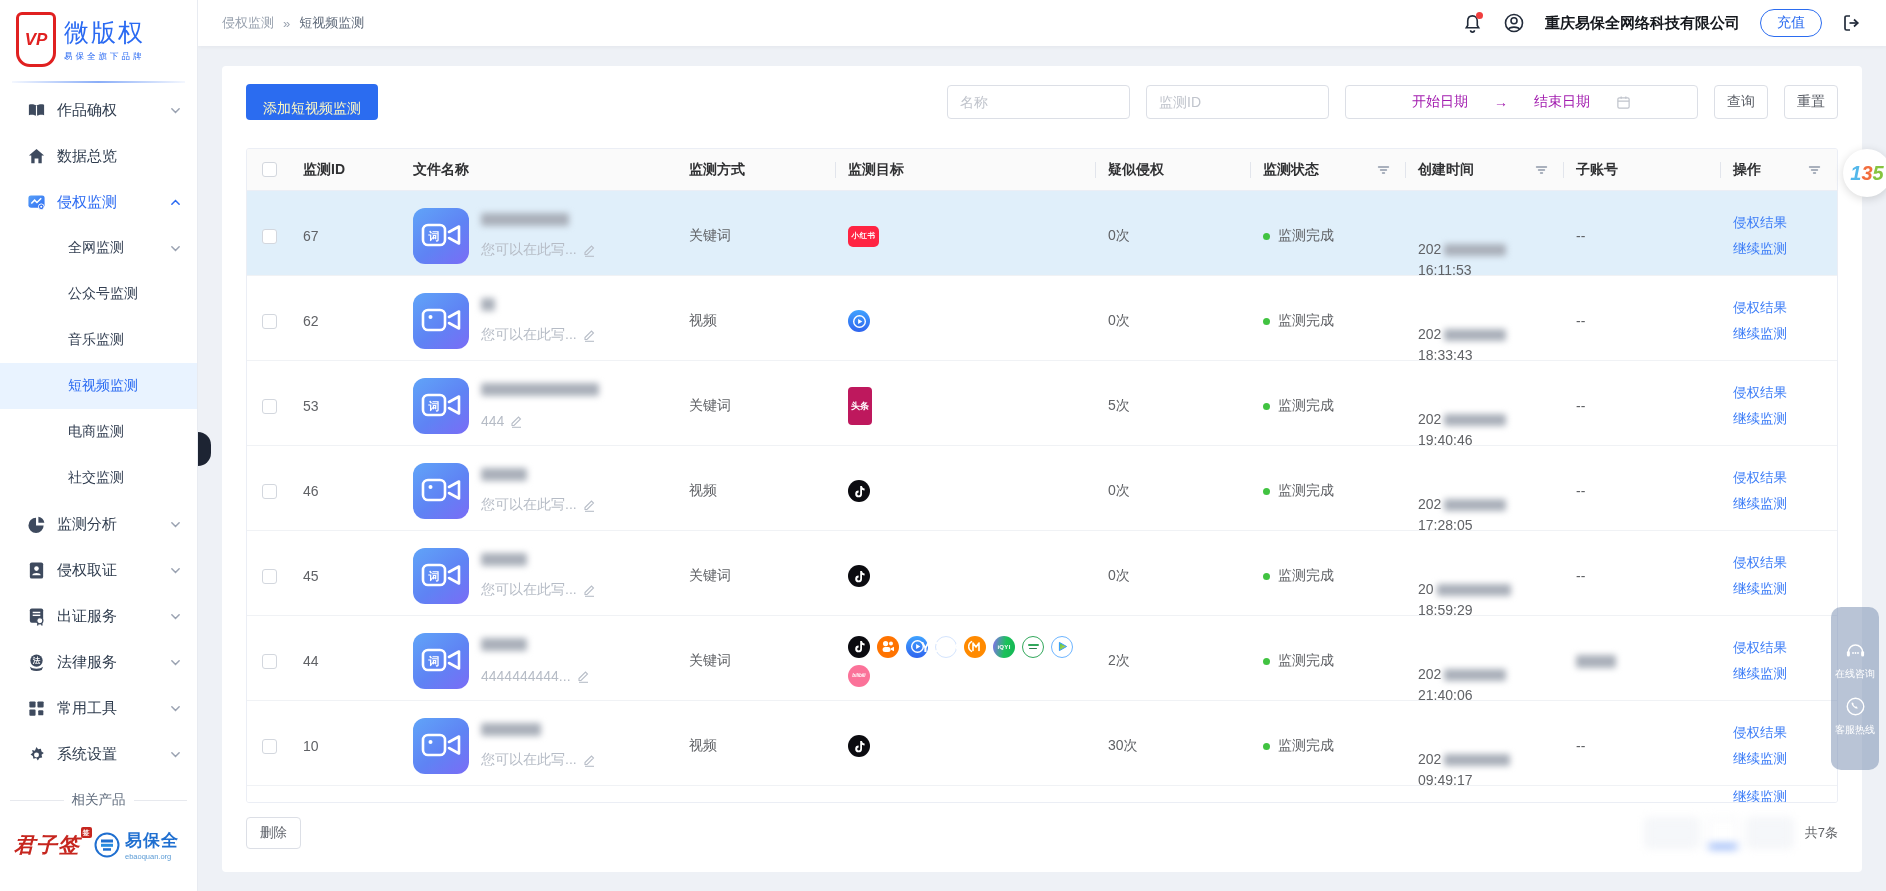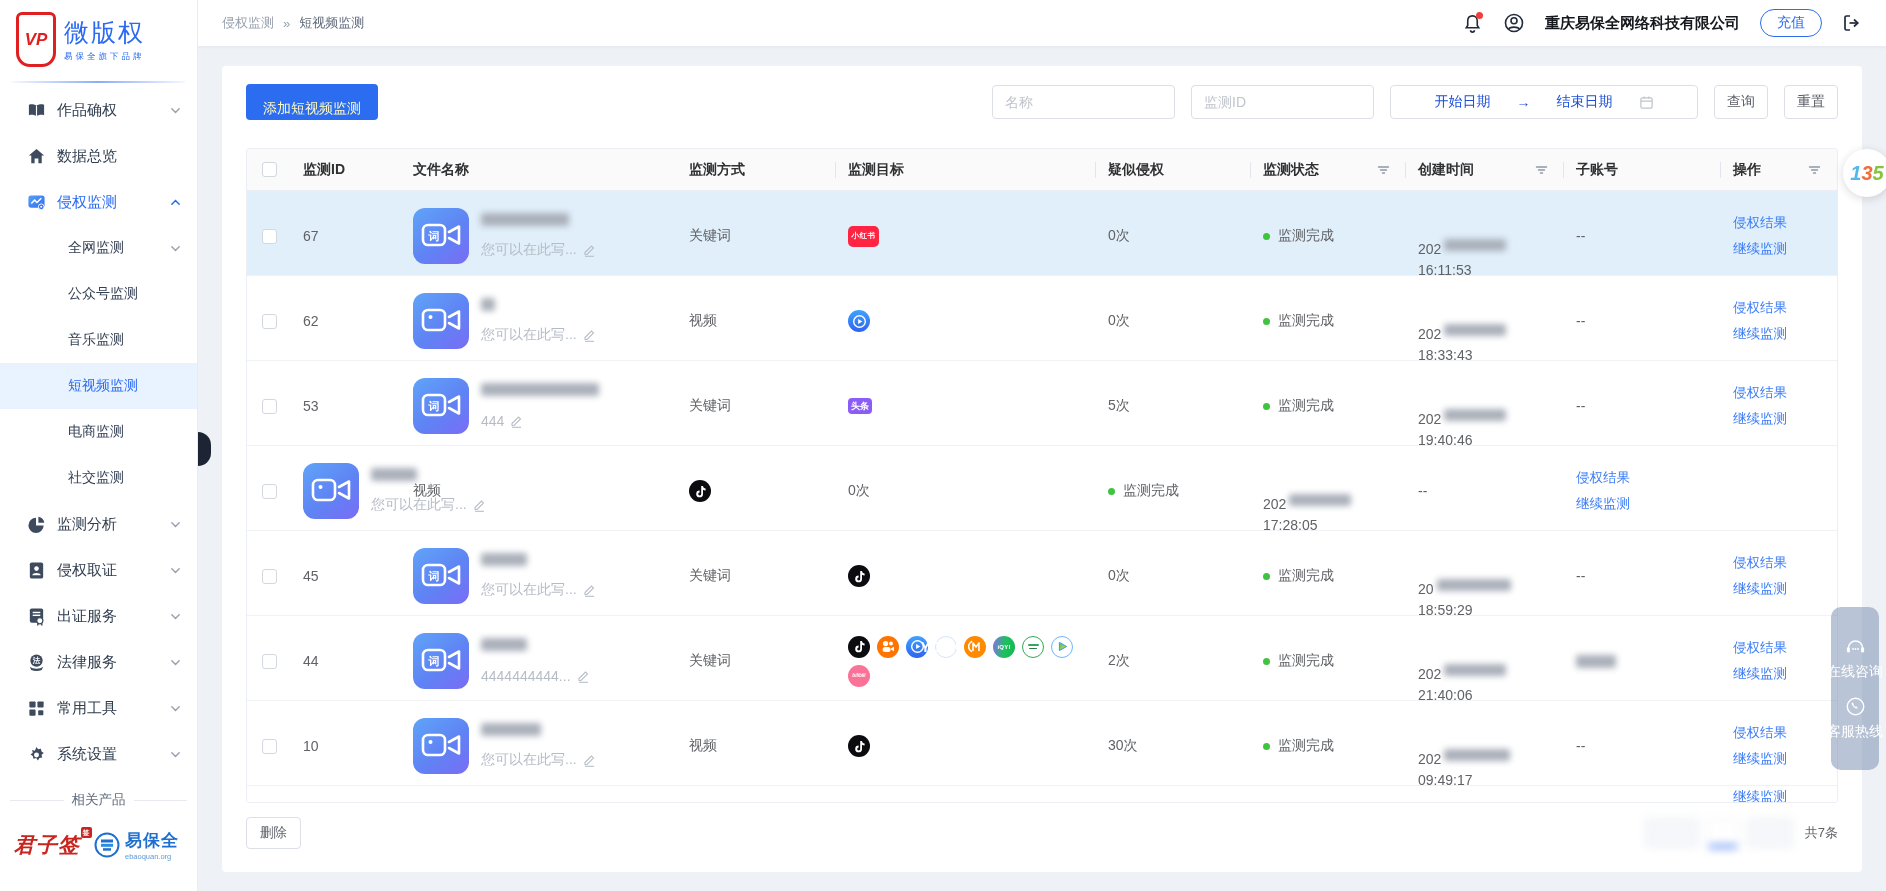--- a/index.html
+++ b/index.html
@@ -56,22 +56,22 @@
   .content { flex:1; padding:20px 24px 19px; background:#eef1f6; position:relative; min-height:0; }
   .card { background:#fff; border-radius:4px; height:100%; padding:18px 24px; position:relative; }
 
   .toolbar { display:flex; align-items:center; justify-content:space-between; }
   .add-btn { background:#2b6cf0; color:#fef9c3; border:none; border-radius:4px; height:36px;
     padding:16px 17px; font-size:14px; cursor:pointer; }
   .filters { display:flex; align-items:center; gap:16px; }
   .f-input { width:183px; height:34px; border:1px solid #dcdfe6; border-radius:4px;
     padding:0 12px; font-size:14px; color:#333; outline:none; }
   .f-input::placeholder { color:#c0c4cc; }
-  .daterange { width:308px; height:34px; border:1px solid #dcdfe6; border-radius:4px;
-    display:flex; align-items:center; justify-content:center; gap:26px; color:#1d4ed8; font-size:14px; cursor:pointer; }
+  .daterange { width:353px; height:34px; border:1px solid #dcdfe6; border-radius:4px;
+    display:flex; align-items:center; justify-content:center; gap:26px; color:#a21caf; font-size:14px; cursor:pointer; }
   .f-btn { height:34px; width:54px; background:#fff; border:1px solid #dcdfe6; border-radius:4px;
     font-size:14px; color:#5a5e66; cursor:pointer; }
 
   
   .twrap { margin-top:28px; border:1px solid #ebeef5; border-radius:3px; height:655px; overflow:hidden; }
   .thead, .trow { display:grid;
     grid-template-columns:44px 110px 276px 159px 260px 155px 155px 158px 157px minmax(0,1fr); }
   .thead { background:#fafafa; height:42px; border-bottom:1px solid #ebeef5; }
   .th { display:flex; align-items:center; font-size:14px; font-weight:bold; color:#303133;
     padding-left:12px; position:relative; }
@@ -85,55 +85,55 @@
   .thumb { width:56px; height:56px; min-width:56px; border-radius:12px;
     background:linear-gradient(140deg,#60a4f8 0%,#5f83f4 55%,#7a6cf6 100%);
     display:flex; align-items:center; justify-content:center; }
   .fileinfo { margin-left:12px; display:flex; flex-direction:column; justify-content:space-between; height:52px; padding:3px 0; min-width:0; }
   .blur-blob { display:inline-block; background:#aab0ba; border-radius:2px; filter:blur(3px); height:13px; }
   .subtitle { color:#b6bcc6; font-size:14px; display:flex; align-items:center; gap:6px; white-space:nowrap; }
   .targets { flex-wrap:wrap; gap:7px; padding-right:8px; align-content:center; }
   .pf { width:22px; height:22px; border-radius:50%; display:flex; align-items:center; justify-content:center;
     color:#fff; font-weight:bold; flex:0 0 auto; }
   .pf-xiaohongshu { width:31px; height:21px; border-radius:5px; background:#ff2442; font-size:7.5px; letter-spacing:.5px; }
-  .pf-toutiao { width:24px; height:16px; border-radius:4px; background:#8b5cf6; font-size:9px; }
+  .pf-toutiao { width:24px; height:38px; border-radius:4px; background:#be185d; font-size:9px; }
   .pf-douyin { background:#0b0b10; }
   .pf-kuaishou { background:#ff7300; }
   .pf-haokan { background:linear-gradient(180deg,#3fa2ff,#2f64ee); }
   .pf-youku { background:#fff; border:1.5px solid #d4e4fd; }
   .pf-mgtv { background:#ff8a00; }
   .pf-iqiyi { background:linear-gradient(100deg,#8a6bf7 0%,#1bc25a 55%,#14b554 100%); font-size:6px; letter-spacing:.3px; }
   .pf-greenring { background:#fff; border:1.6px solid #33a85c; flex-direction:column; gap:2px; }
   .pf-greenring i { display:block; width:11px; height:1.8px; background:#33a85c; border-radius:1px; }
   .pf-greenring i + i { width:8px; background:#2d7d4c; }
   .pf-suike { background:#fff; border:1.6px solid #6db5ff; }
   .pf-bilibili { background:#fb7299; font-size:4.6px; font-style:italic; }
   .status-dot { width:7px; height:7px; border-radius:50%; background:#41c341; margin-right:8px; flex:0 0 auto; }
   .c-created { flex-direction:column; align-items:flex-start; justify-content:center; line-height:21px; }
-  .dateline { display:flex; align-items:flex-start; gap:3px;margin-top:48px; }
+  .dateline { display:flex; align-items:center; gap:3px;margin-top:48px; }
   .c-action { flex-direction:column; align-items:flex-start; justify-content:center; gap:8px; }
   .alink { color:#3b7cf7; font-size:13.5px; cursor:pointer; white-space:nowrap; }
   .trow.partial { border-bottom:none; }
   .trow.partial .c-action { justify-content:flex-start; padding-top:2px; }
 
   .tfoot { margin-top:14px; display:flex; align-items:center; justify-content:space-between; }
   .del-btn { height:32px; padding:0 13px; background:#fff; border:1px solid #dcdfe6; border-radius:4px;
     font-size:13.5px; color:#5a5e66; cursor:pointer;text-align:right; }
   .pg-zone { display:flex; align-items:center; gap:12px; }
   .pg-blur { display:flex; gap:9px; filter:blur(4px); }
   .pg-box { height:30px; background:#f5f7fa; border:1px solid #e8eaef; border-radius:3px; }
   .pg-b1 { width:54px; } .pg-b2 { width:30px; background:#fff; border-bottom:3px solid #2b6cf0; } .pg-b3 { width:46px; }
   .total { font-size:13px; color:#606266; }
 
   
   .float-srv { position:absolute; right:7px; top:607px; width:48px; height:163px; border-radius:10px;
     background:rgba(128,147,181,.55); display:flex; flex-direction:column; align-items:center;
     justify-content:center; gap:6px; z-index:20; }
   .srv-item { display:flex; flex-direction:column; align-items:center; gap:5px; cursor:pointer; padding:4px 0; }
-  .srv-item span { color:#fff; font-size:14px; white-space:nowrap; }
+  .srv-item span { color:#fff; font-size:10px; white-space:nowrap; }
   .badge135 { position:absolute; left:1843px; top:149px; width:48px; height:48px; background:#fff;
     border-radius:50%; box-shadow:0 2px 10px rgba(0,0,0,.15); display:flex; align-items:center;
     justify-content:center; z-index:21; font-size:20px; font-weight:bold; font-style:italic; cursor:pointer; }
   .badge135 b:nth-child(1){ color:#53b7ea; } .badge135 b:nth-child(2){ color:#f26d3d; } .badge135 b:nth-child(3){ color:#86c440; }
 </style>
 </head>
 <body>
 
 <div class="app">
 
@@ -600,20 +600,21 @@
                 <div class="td">--</div>
                 <div class="td c-action">
                   <span class="alink">侵权结果</span>
                   <span class="alink">继续监测</span>
                 </div>
               </div>
               <div class="trow">
                 <div class="td c-check">
                   <span class="cb"></span>
                 </div>
+                <div class="td">46</div>
                 <div class="td">
                   <div class="thumb">
                     <svg viewBox="0 0 56 56" width="56" height="56">
                       <rect x="10" y="17" width="22" height="20" rx="5" fill="none" stroke="#fff" stroke-width="2.6"></rect>
                       <circle cx="17.5" cy="24" r="2" fill="#fff"></circle>
                       <path d="M36 24 L46 18.5 V35.5 L36 30" fill="none" stroke="#fff" stroke-width="2.6" stroke-linejoin="round" stroke-linecap="round"></path>
                     </svg>
                   </div>
                   <div class="fileinfo">
                     <span class="blur-blob" style="width: 46px;"></span>

